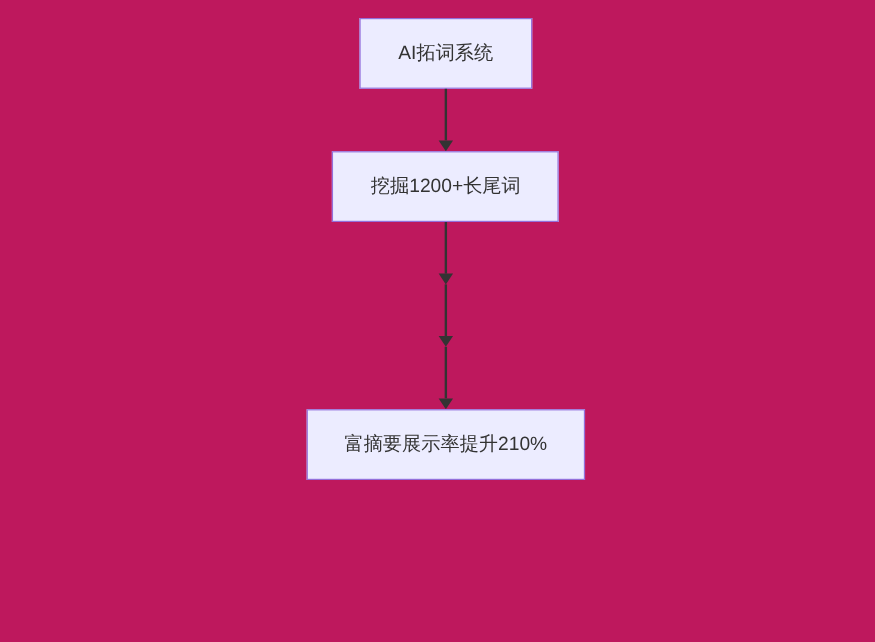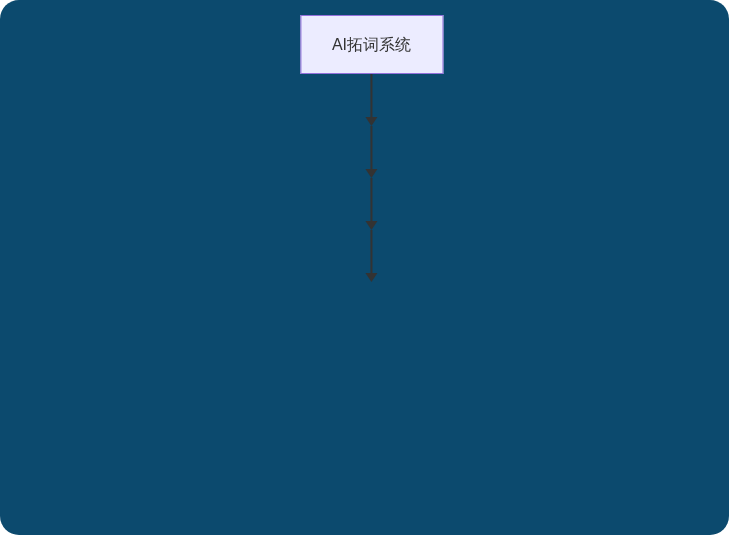--- a/index.html
+++ b/index.html
@@ -7,23 +7,22 @@
   html, body {
     width: 729px;
     height: 535px;
     font-family: "Liberation Sans", "DejaVu Sans", sans-serif;
   }
 
   .canvas {
     position: relative;
     width: 729px;
     height: 535px;
-    background: #0c4a6e;
+    background: #be185d;
     overflow: hidden;
-    border-radius: 19px;
   }
 
   .flowchart {
     position: absolute;
     top: 15px;
     left: calc(50% + 7px);
     transform: translateX(-50%);
     display: flex;
     flex-direction: column;
     align-items: center;
@@ -69,33 +68,39 @@
 
     <div class="flow-node">
       <span>AI拓词系统</span>
     </div>
 
     <div class="flow-arrow">
       <div class="arrow-line"></div>
       <div class="arrow-head"></div>
     </div>
 
+    <div class="flow-node">
+      <span>挖掘1200+长尾词</span>
+    </div>
 
     <div class="flow-arrow">
       <div class="arrow-line"></div>
       <div class="arrow-head"></div>
     </div>
 
 
     <div class="flow-arrow">
       <div class="arrow-line"></div>
       <div class="arrow-head"></div>
     </div>
 
 
     <div class="flow-arrow">
       <div class="arrow-line"></div>
       <div class="arrow-head"></div>
     </div>
 
+    <div class="flow-node">
+      <span>富摘要展示率提升210%</span>
+    </div>
 
   </div>
 </div>
 
 </body></html>

